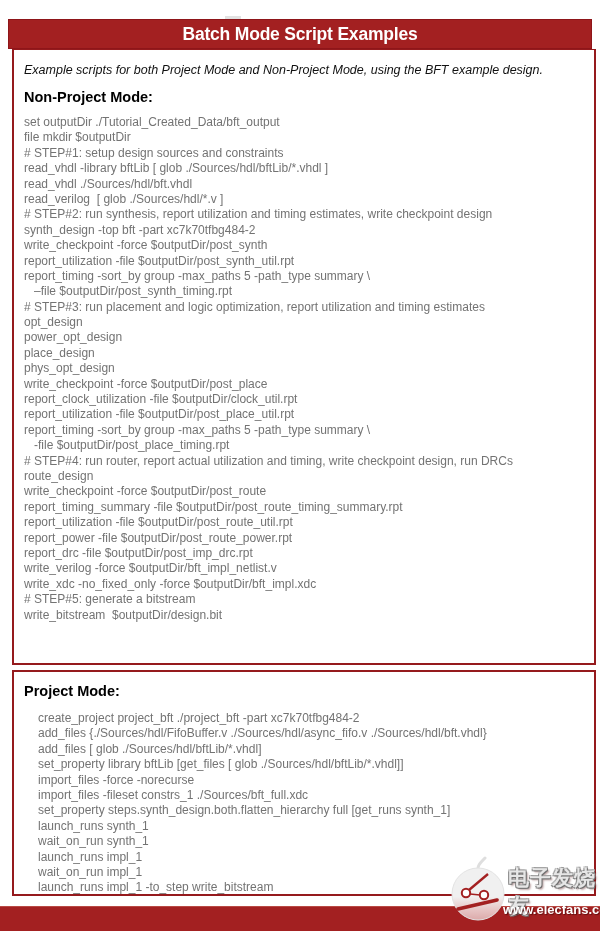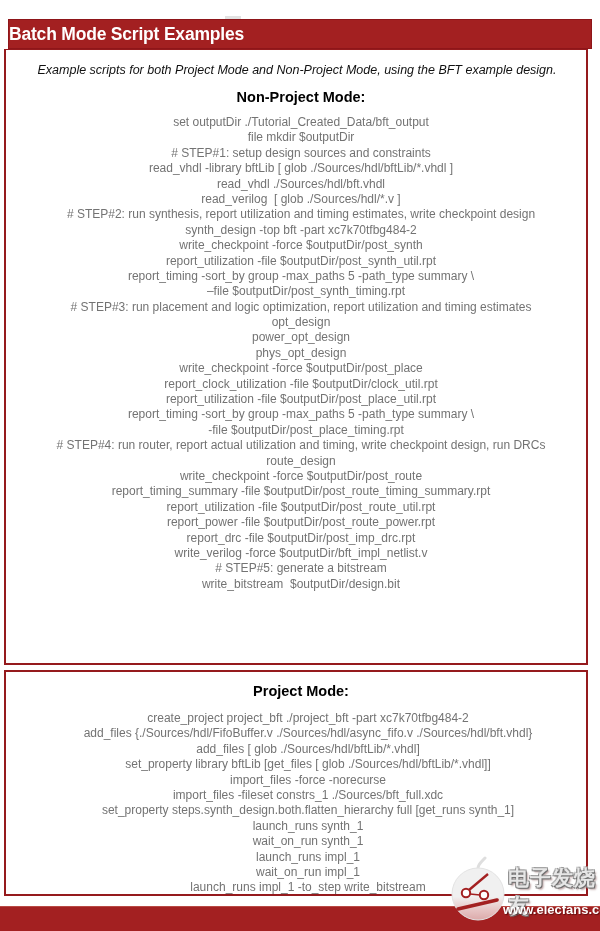--- a/index.html
+++ b/index.html
@@ -8,31 +8,31 @@
     width: 600px; height: 931px;
     font-family: "Liberation Sans", sans-serif;
     position: relative; overflow: hidden;
   }
   .page { position: absolute; inset: 0; background: #ffffff; }
 
   
   .header-bar {
     position: absolute; left: 8px; top: 19px; width: 584px; height: 30px;
     background: #a32021; border: 1px solid #8e1519;
-    display: flex; align-items: center; 
+    display: flex; align-items: center; justify-content: center;
   }
   .header-bar .title {
     color: #ffffff; font-weight: bold; font-size: 17.5px; letter-spacing: -0.2px;
   }
   .top-smudge { position: absolute; left: 225px; top: 16px; width: 16px; height: 3px; background: #cfcfcf; opacity: .6; }
 
   
   .panel {
-    position: absolute; left: 4px; width: 584px;
-    background: #ffffff; border: 2px solid #951a1d; text-align: center;
+    position: absolute; left: 12px; width: 584px;
+    background: #ffffff; border: 2px solid #951a1d;
   }
   .panel-np { top: 49px; height: 616px; border-top-width: 1px; }
   .panel-p  { top: 670px; height: 226px; }
 
   .subtitle {
     margin: 13px 8px 0 10px; font-style: italic; font-size: 12.5px; color: #111;
     white-space: nowrap;
   }
   .section-heading {
     margin: 12px 0 0 10px; font-size: 14.5px; font-weight: bold; color: #000;
@@ -109,20 +109,21 @@
         <div class="line">report_timing -sort_by group -max_paths 5 -path_type summary \</div>
 
         <div class="line">   –file $outputDir/post_synth_timing.rpt</div>
 
         <div class="line"># STEP#3: run placement and logic optimization, report utilization and timing estimates</div>
 
         <div class="line">opt_design</div>
 
         <div class="line">power_opt_design</div>
 
+        <div class="line">place_design</div>
 
         <div class="line">phys_opt_design</div>
 
         <div class="line">write_checkpoint -force $outputDir/post_place</div>
 
         <div class="line">report_clock_utilization -file $outputDir/clock_util.rpt</div>
 
         <div class="line">report_utilization -file $outputDir/post_place_util.rpt</div>
 
         <div class="line">report_timing -sort_by group -max_paths 5 -path_type summary \</div>
@@ -138,20 +139,21 @@
         <div class="line">report_timing_summary -file $outputDir/post_route_timing_summary.rpt</div>
 
         <div class="line">report_utilization -file $outputDir/post_route_util.rpt</div>
 
         <div class="line">report_power -file $outputDir/post_route_power.rpt</div>
 
         <div class="line">report_drc -file $outputDir/post_imp_drc.rpt</div>
 
         <div class="line">write_verilog -force $outputDir/bft_impl_netlist.v</div>
 
+        <div class="line">write_xdc -no_fixed_only -force $outputDir/bft_impl.xdc</div>
 
         <div class="line"># STEP#5: generate a bitstream</div>
 
         <div class="line">write_bitstream  $outputDir/design.bit</div>
       </div>
   </div>
 
   <div class="panel panel-p">
     <h2 class="section-heading">Project Mode:</h2>
     <div class="script">

